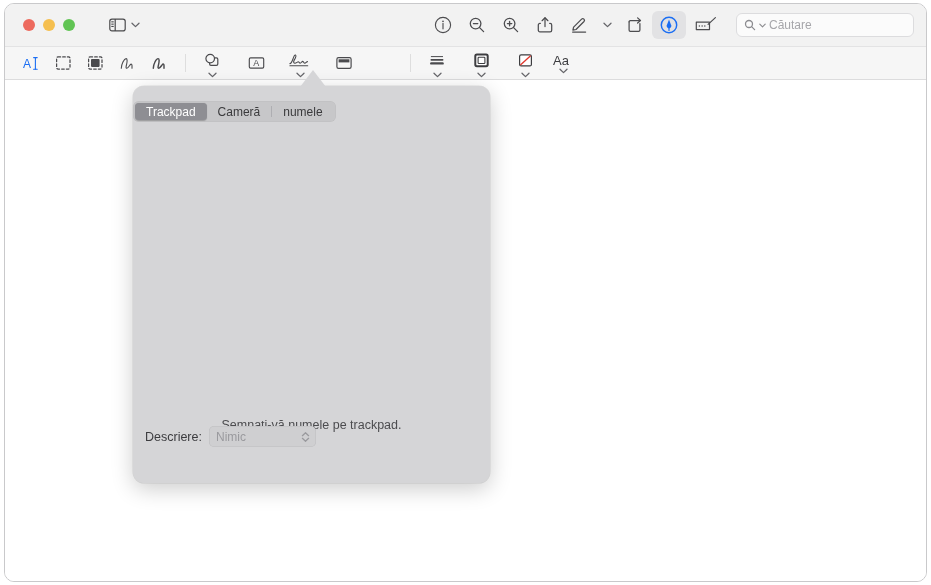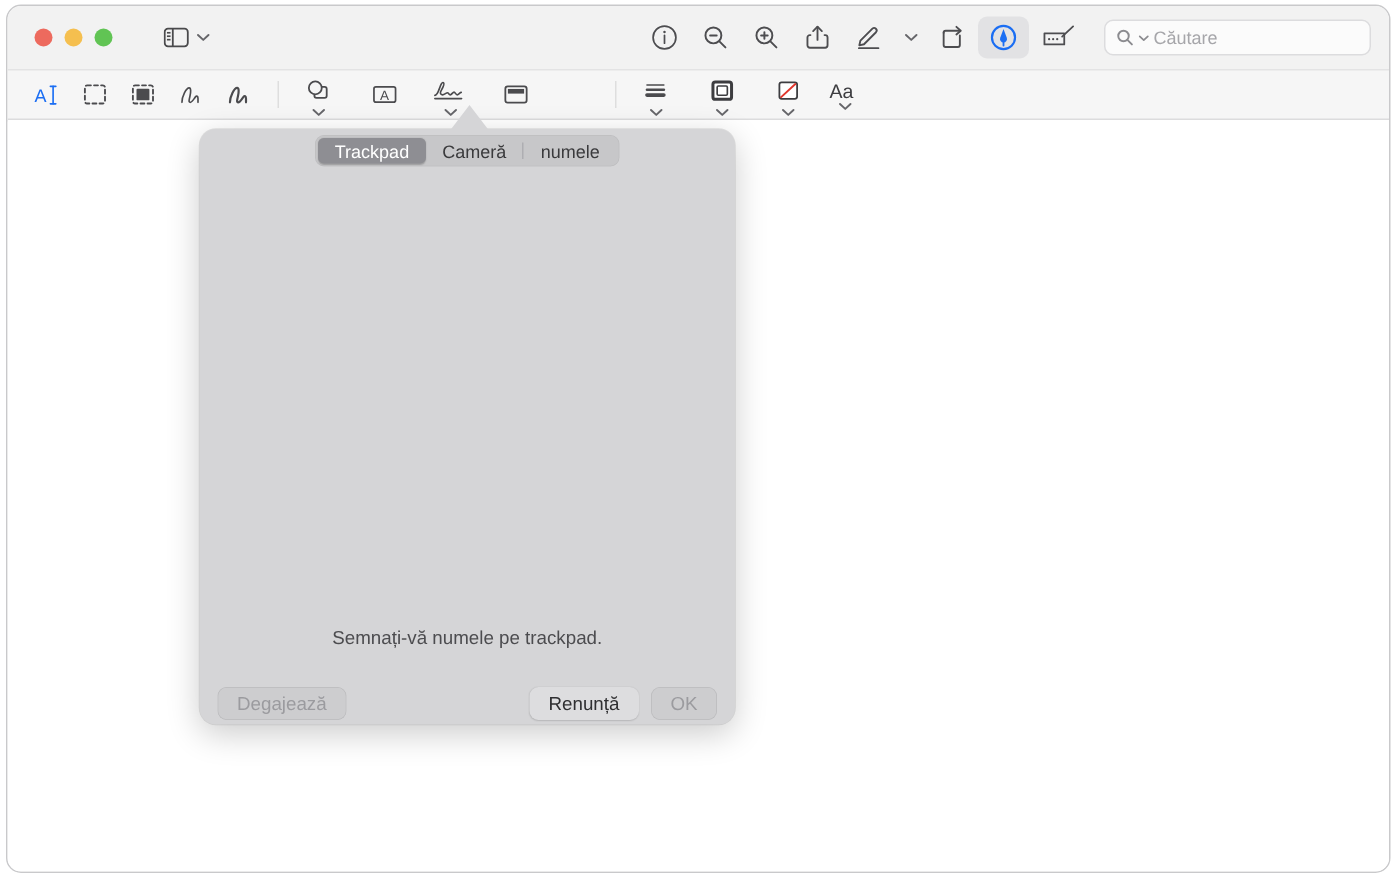--- a/index.html
+++ b/index.html
@@ -115,21 +115,21 @@
     position: absolute;
     left: 133px; top: 86px;
     width: 357px; height: 397px;
     background: #d5d5d7;
     border-radius: 11px;
     box-shadow: 0 6px 22px rgba(0,0,0,.20), 0 0 0 .5px rgba(0,0,0,.10);
     z-index: 5;
   }
 
   
-  .seg-wrap { display: flex; justify-content: center; padding-top: 4px; }
+  .seg-wrap { display: flex; justify-content: flex-start; padding-top: 15px; }
   .seg {
     display: flex; align-items: center;
     background: #c7c7c9;
     border-radius: 6px;
     height: 21px;
     padding: 2px;
     box-shadow: inset 0 0 0 .5px rgba(0,0,0,.05);
   }
   .seg-item {
     font-size: 12px; color: #3a3a3c;
@@ -503,21 +503,27 @@
       <div class="seg-item on">Trackpad</div>
       <div class="seg-item">Cameră</div>
       <div class="seg-div"></div>
       <div class="seg-item">numele</div>
     </div>
   </div>
 
 
   <div class="instruction">Semnați-vă numele pe trackpad.</div>
 
-
-  <div class="btn-row">
-    <div class="btn dim">Degajează</div>
-    <div class="spacer"></div>
-    <div class="btn cancel">Renunță</div>
-    <div class="btn dim">OK</div>
+  <div class="desc-row">
+    <span class="desc-label">Descriere:</span>
+    <div class="popup-btn">
+      <span class="popup-val">Nimic</span>
+      <span class="popup-arrows">
+        <svg width="9" height="11" viewBox="0 0 9 11" fill="none" stroke="currentColor" stroke-width="1.25" stroke-linecap="round" stroke-linejoin="round">
+          <polyline points="1.4,4.2 4.5,1.2 7.6,4.2"></polyline>
+          <polyline points="1.4,6.8 4.5,9.8 7.6,6.8"></polyline>
+        </svg>
+      </span>
+    </div>
   </div>
 
+
 </div>
 
 </body></html>

